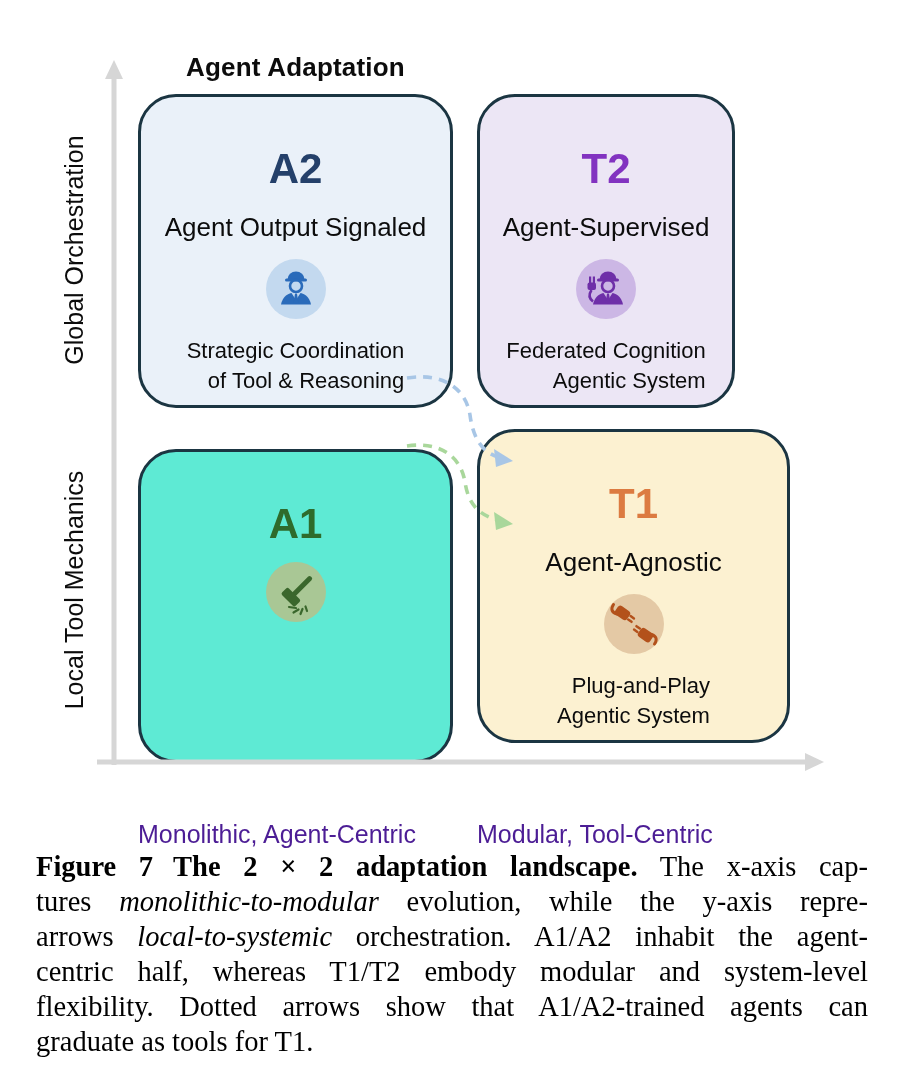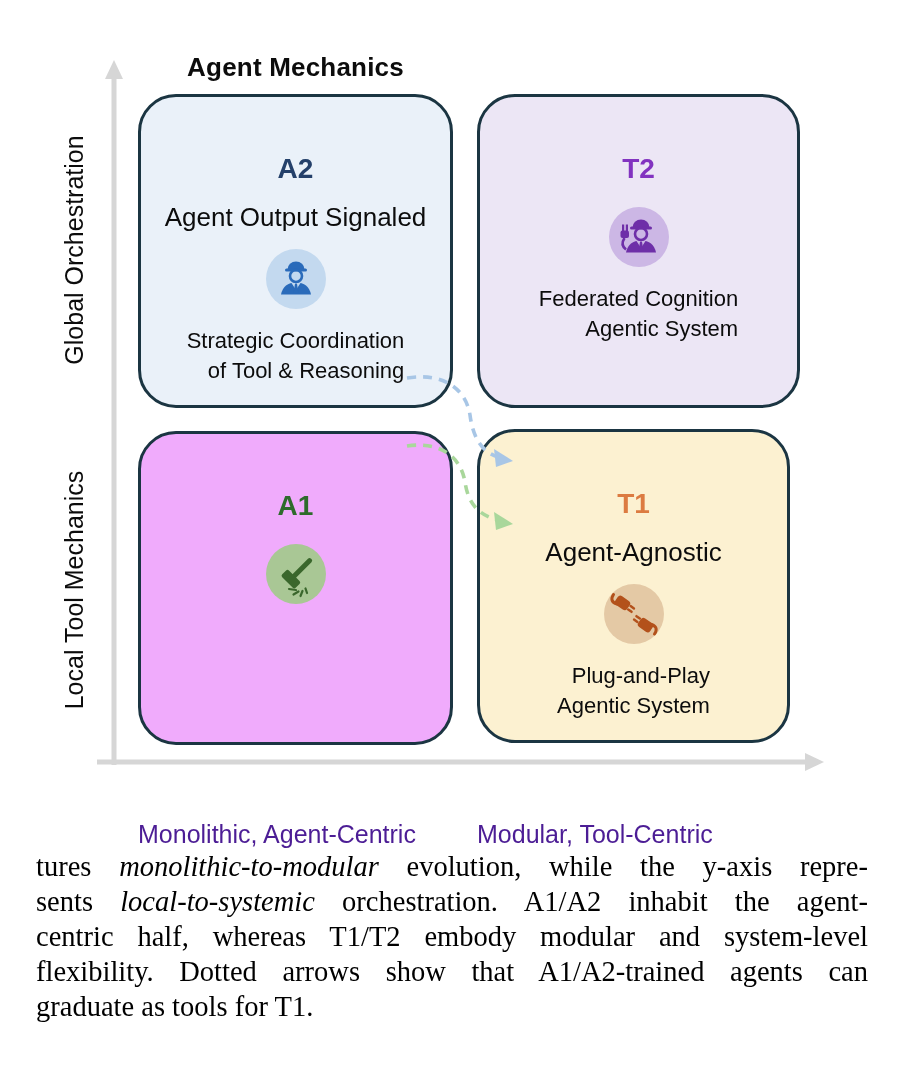--- a/index.html
+++ b/index.html
@@ -16,29 +16,29 @@
   .y-label.top{left:-95px;top:235px;}
   .y-label.bottom{left:-95px;top:575px;}
   .x-label{position:absolute;top:820px;font-size:25px;color:#4c1d95;text-align:left;}
   .x-label.left{left:138px;width:315px;}
   .x-label.right{left:477px;width:313px;}
   
   .quad{position:absolute;width:315px;height:314px;border:3px solid #1b3542;border-radius:38px;
         box-sizing:border-box;display:flex;flex-direction:column;align-items:center;
         padding-top:50px;}
   .q-a2{left:138px;top:94px;background:#eaf1f9;}
-  .q-t2{left:477px;top:94px;width:323px;background:#ece6f5;}
-  .q-a1{left:138px;top:431px;background:#f0abfc;}
+  .q-t2{left:477px;top:94px;width:258px;background:#ece6f5;}
+  .q-a1{left:138px;top:449px;background:#5eead4;}
   .q-t1{left:477px;top:429px;width:313px;background:#fcf1d1;}
-  .q-title{font-size:28px;font-weight:bold;line-height:44px;}
+  .q-title{font-size:42px;font-weight:bold;line-height:44px;}
   .q-a2 .q-title{color:#24406a;}
   .q-t2 .q-title{color:#8233c0;}
   .q-a1 .q-title{color:#2e6b2c;}
   .q-t1 .q-title{color:#dc7b41;}
-  .q-sub{margin-top:10px;font-size:26px;line-height:32px;color:#0c0c0c;}
+  .q-sub{margin-top:20px;font-size:26px;line-height:32px;color:#0c0c0c;}
   .q-icon{margin-top:16px;width:60px;height:60px;}
   .q-desc{margin-top:17px;font-size:22px;line-height:30px;text-align:right;color:#0c0c0c;}
   
   .q-a2 .icbg{fill:#c3d9ef;} .q-a2 .icfg{fill:#2a6bba;} .q-a2 .icstroke{stroke:#2a6bba;fill:none;}
   .q-t2 .icbg{fill:#ccb7e5;} .q-t2 .icfg{fill:#6e2fa8;} .q-t2 .icstroke{stroke:#6e2fa8;fill:none;}
   .q-a1 .icbg{fill:#a9c795;} .q-a1 .icfg{fill:#3a672c;} .q-a1 .icstroke{stroke:#3a672c;fill:none;}
   .q-t1 .icbg{fill:#e4c9a5;} .q-t1 .icfg{fill:#b3511b;} .q-t1 .icstroke{stroke:#b3511b;fill:none;}
   .q-a2 .icneck{fill:#c3d9ef;} .q-t2 .icneck{fill:#ccb7e5;}
   
   .overlay{position:absolute;left:0;top:0;width:922px;height:822px;pointer-events:none;}
@@ -49,21 +49,21 @@
   .caption-line.last{text-align-last:left;}
   .seg-bold{font-weight:bold;}
   .seg-italic{font-style:italic;}
 </style>
 </head>
 <body>
 
 <div class="page">
   <div class="fig">
 
-    <div class="col-header left">Agent Mechanics</div>
+    <div class="col-header left">Agent Adaptation</div>
 
     <div class="y-label top">Global Orchestration</div>
     <div class="y-label bottom">Local Tool Mechanics</div>
 
     <section class="quad q-a2">
       <div class="q-title">A2</div>
       <div class="q-sub">Agent Output Signaled</div>
       <div class="q-icon">
         <svg viewBox="0 0 60 60" width="60" height="60">
           <circle class="icbg" cx="30" cy="30" r="30"></circle>
@@ -73,20 +73,21 @@
           <path class="icfg" d="M15 45.5 q2.5 -12 15 -12 q12.5 0 15 12 z"></path>
           <path class="icneck" d="M25.5 34 l4.5 7 l4.5 -7 z"></path>
           <path class="icfg" d="M29 34.5 l2 0 l1.2 8.5 l-2.2 1.8 l-2.2 -1.8 z"></path>
         </svg>
       </div>
       <div class="q-desc">Strategic Coordination<br>of Tool &amp; Reasoning</div>
     </section>
 
     <section class="quad q-t2">
       <div class="q-title">T2</div>
+      <div class="q-sub">Agent-Supervised</div>
       <div class="q-icon">
         <svg viewBox="0 0 60 60" width="60" height="60">
           <circle class="icbg" cx="30" cy="30" r="30"></circle>
           <path class="icfg" d="M23.5 20.5 a8.5 8 0 0 1 17 0 z"></path>
           <rect class="icfg" x="21" y="19.6" width="22" height="3" rx="1.5"></rect>
           <circle class="icstroke" cx="32" cy="27" r="6" stroke-width="2.6"></circle>
           <path class="icfg" d="M17 45.5 q2.5 -12 15 -12 q12.5 0 15 12 z"></path>
           <path class="icneck" d="M27.5 34 l4.5 7 l4.5 -7 z"></path>
           <path class="icfg" d="M31 34.5 l2 0 l1.2 8.5 l-2.2 1.8 l-2.2 -1.8 z"></path>
           <rect class="icfg" x="11.5" y="23.5" width="8.5" height="7.5" rx="2"></rect>
@@ -152,19 +153,20 @@
         <path d="M 407 446 C 442 441, 461 458, 465 482 C 468 503, 478 515, 498 520" fill="none" stroke="#a9d79b" stroke-width="3.6" stroke-dasharray="9 7"></path>
         <polygon points="513,524 494,512 496,530" fill="#a9d79b"></polygon>
       </g>
     </svg>
 
     <div class="x-label left">Monolithic, Agent-Centric</div>
     <div class="x-label right">Modular, Tool-Centric</div>
   </div>
 
   <div class="caption">
+      <div class="caption-line"><span class="seg-bold">Figure 7  </span><span class="seg-bold">The 2 × 2 adaptation landscape.</span><span class="seg-regular"> The x-axis cap-</span></div>
       <div class="caption-line"><span class="seg-regular">tures </span><span class="seg-italic">monolithic-to-modular</span><span class="seg-regular"> evolution, while the y-axis repre-</span></div>
-      <div class="caption-line"><span class="seg-regular">sents </span><span class="seg-italic">local-to-systemic</span><span class="seg-regular"> orchestration. A1/A2 inhabit the agent-</span></div>
+      <div class="caption-line"><span class="seg-regular">arrows </span><span class="seg-italic">local-to-systemic</span><span class="seg-regular"> orchestration. A1/A2 inhabit the agent-</span></div>
       <div class="caption-line"><span class="seg-regular">centric half, whereas T1/T2 embody modular and system-level</span></div>
       <div class="caption-line"><span class="seg-regular">flexibility. Dotted arrows show that A1/A2-trained agents can</span></div>
       <div class="caption-line last"><span class="seg-regular">graduate as tools for T1.</span></div>
     </div>
 </div>
 
 </body></html>

